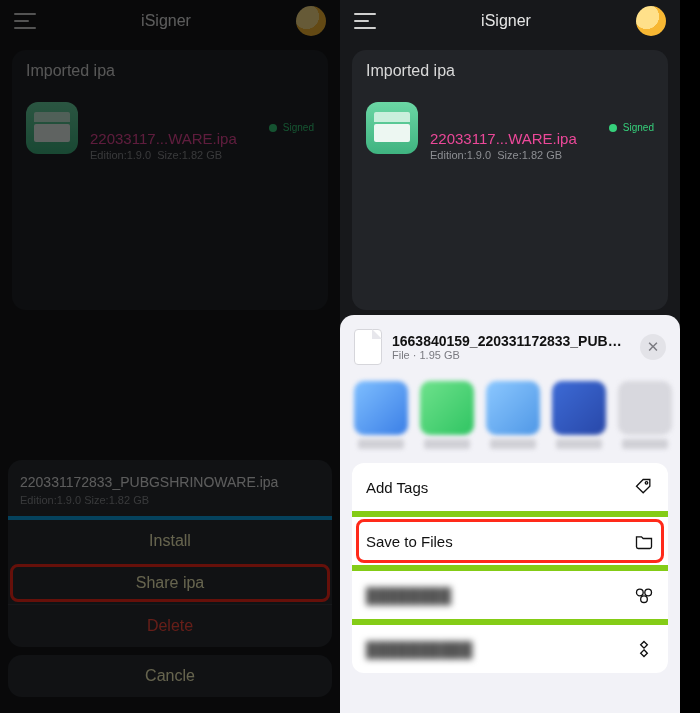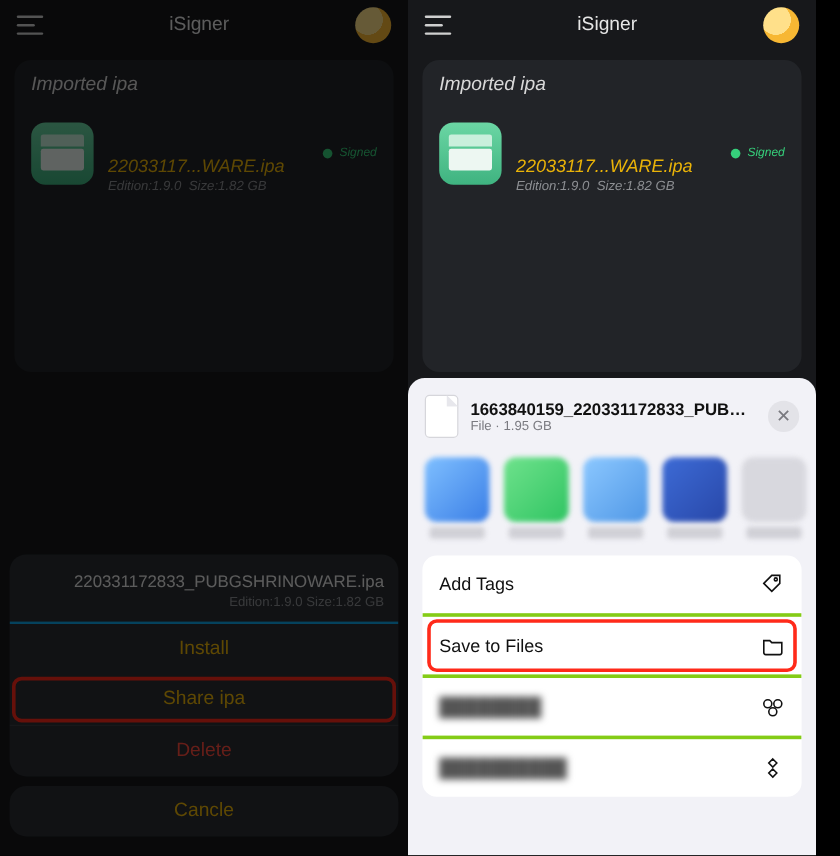--- a/index.html
+++ b/index.html
@@ -7,42 +7,42 @@
   .wrap { display: flex; width: 680px; height: 713px; }
   .pane { position: relative; width: 350px; height: 713px; background: #17181b; color: #e6e6e6; overflow: hidden; }
   
   .hdr { display: flex; align-items: center; justify-content: space-between; padding: 10px 14px 10px 14px; height: 42px; }
   .ham { width: 22px; height: 16px; display: flex; flex-direction: column; justify-content: space-between; cursor: pointer; }
   .ham span { display: block; height: 2px; background: #cfcfcf; border-radius: 1px; }
   .ham span:nth-child(2){ width: 70%; }
   .title { font-size: 16px; color: #e6e6e6; font-weight: 500; text-align:center; flex:1; }
   .avatar { width: 30px; height: 30px; border-radius: 50%; background: radial-gradient(circle at 35% 35%, #ffe08a 0 45%, #f7b733 46% 100%); flex: 0 0 30px; }
   
-  .card { margin: 8px 12px 0 12px; background: #222428; border-radius: 14px; padding: 12px 14px 14px 14px; min-height: 260px; font-style: italic; }
+  .card { margin: 8px 12px 0 12px; background: #222428; border-radius: 14px; padding: 12px 14px 14px 14px; min-height: 260px; }
   .card h3 { font-size: 16px; font-weight: 500; color: #d9d9d9; margin-bottom: 14px; }
   .row { display: flex; align-items: center; gap: 12px; }
   .ipa-icon { width: 52px; height: 52px; border-radius: 12px; background: linear-gradient(#6bd6a4,#3fb380); position: relative; flex:0 0 52px; }
   .ipa-icon::before { content:""; position:absolute; left:8px; right:8px; top:22px; height:18px; background:#edf7f2; border-radius:2px; }
   .ipa-icon::after { content:""; position:absolute; left:8px; right:8px; top:10px; height:10px; background:#c9efdc; border-radius:2px 2px 0 0; }
   .row-main { flex:1; min-width:0; }
-  .fname { font-size: 15px; color:#eab308; white-space: nowrap; overflow:hidden; text-overflow:ellipsis;margin-top:36px; }
+  .fname { font-size: 15px; color:#ec4899; white-space: nowrap; overflow:hidden; text-overflow:ellipsis;margin-top:36px; }
   .meta  { font-size: 11px; color:#8d8f93; margin-top:2px; white-space:nowrap; }
   .signed { display:flex; align-items:center; gap:6px; font-size:10px; color:#36d07b; }
   .signed::before { content:""; width:8px; height:8px; border-radius:50%; background:#36d07b; display:inline-block; }
 
   
   .dim::after{ content:""; position:absolute; inset:0; background:rgba(0,0,0,.6); pointer-events:none; }
 
   
   .sheet { position:absolute; left:8px; right:8px; bottom:8px; }
   .sheet-group { background:#2b2e33; border-radius:14px; overflow:hidden; margin-bottom:8px; }
-  .sheet-info  { padding:14px 12px 10px; text-align:right; border-bottom:2px solid #0ea5e9;}
+  .sheet-info  { padding:14px 12px 10px; text-align:left; border-bottom:4px solid #0ea5e9;}
   .sheet-info .t { color:#e6e6e6; font-size:14px; }
   .sheet-info .s { color:#8d8f93; font-size:11px; margin-top:4px;}
-  .sheet-btn { display:block; width:100%; text-align:center; padding:12px 10px; font-size:16px; color:#eab308; background:transparent; border:none; border-top:1px solid #3a3d42; cursor:pointer; }
+  .sheet-btn { display:block; width:100%; text-align:center; padding:12px 10px; font-size:16px; color:#fef9c3; background:transparent; border:none; border-top:1px solid #3a3d42; cursor:pointer; }
   .sheet-btn:first-of-type{border-top:none;}
   .sheet-btn.destructive{ color:#ff4b3e;}
   .cancel-group .sheet-btn{ border-top:none; }
   .hi { position:relative; }
   .hi::after{ content:""; position:absolute; inset:2px 2px; border:3px solid #ff2a1a; border-radius:8px; pointer-events:none;}
 
   
   .share { position:absolute; left:0; right:0; bottom:0; top:315px; background:#f2f2f7; border-radius:14px 14px 0 0; overflow:hidden; }
   .share-head { display:flex; align-items:center; gap:10px; padding:14px 14px 10px; }
   .doc-icon { width:28px; height:36px; background:#fff; border:1px solid #d6d6db; border-radius:4px; position:relative; flex:0 0 28px;}
@@ -54,21 +54,21 @@
   .contacts { display:flex; gap:12px; padding:6px 14px 4px; }
   .contact  { width:64px; display:flex; flex-direction:column; align-items:center; gap:4px;}
   .blob{ width:54px; height:54px; border-radius:10px; filter: blur(2px);}      
   .c1{ background: linear-gradient(135deg,#7fbfff,#3a7ee6);}
   .c2{ background: linear-gradient(135deg,#6fe28c,#2fc462);}
   .c3{ background: linear-gradient(135deg,#8cc8ff,#4f97e6);}
   .c4{ background: linear-gradient(135deg,#3d6bd6,#2847a8);}
   .nameblur{ width:46px; height:10px; background:#d0d0d6; filter:blur(2px); border-radius:3px;}
 
   .list { margin:10px 12px 0; background:#fff; border-radius:12px; overflow:hidden; }
-  .li { display:flex; align-items:center; justify-content:space-between; padding:14px 14px; border-top:3px solid #84cc16; cursor:pointer;}
+  .li { display:flex; align-items:center; justify-content:space-between; padding:14px 14px; border-top:6px solid #84cc16; cursor:pointer;}
   .li:first-child{border-top:none;}
   .li .lab{ font-size:15px; color:#111;}
   .li svg{ width:20px; height:20px; stroke:#111; fill:none; stroke-width:1.6;}
   .li.hi::after{ inset:2px 4px; border-radius:8px;}
   .blurred .lab{ filter:blur(3px); color:#555; }
   
   .right .pane-inner{position:relative; height:100%;}
 </style>
 </head>
 <body>

